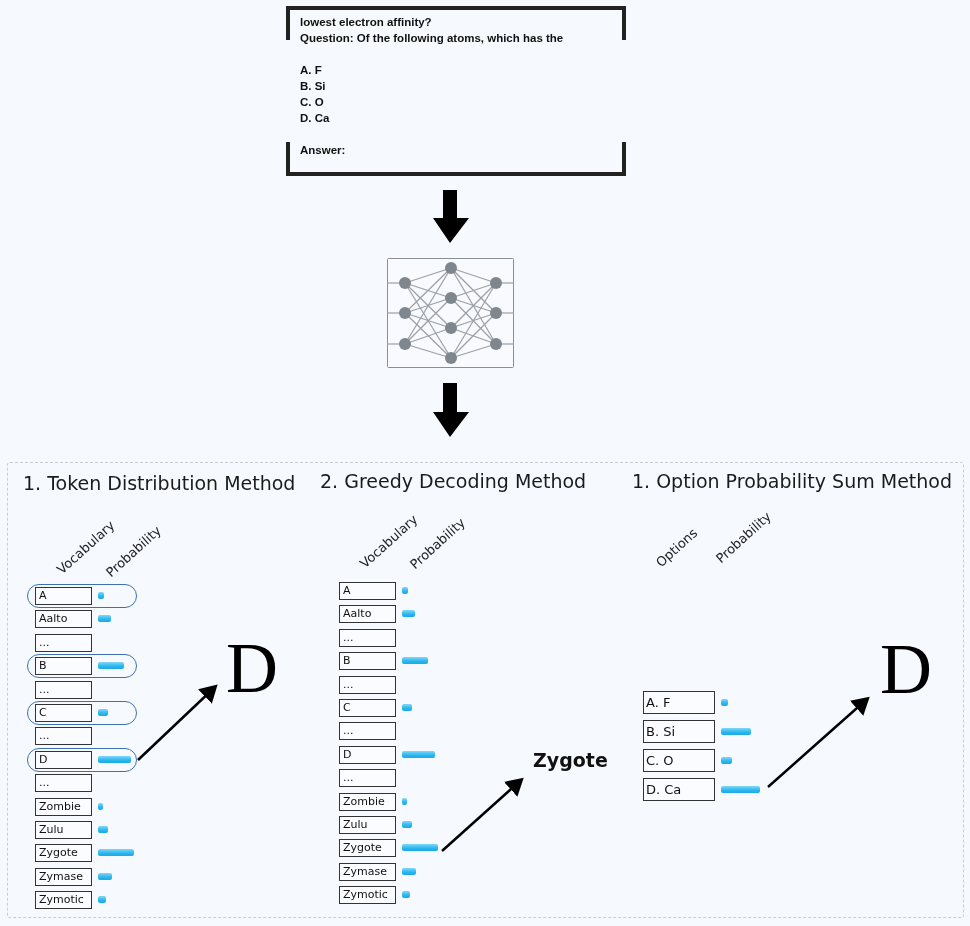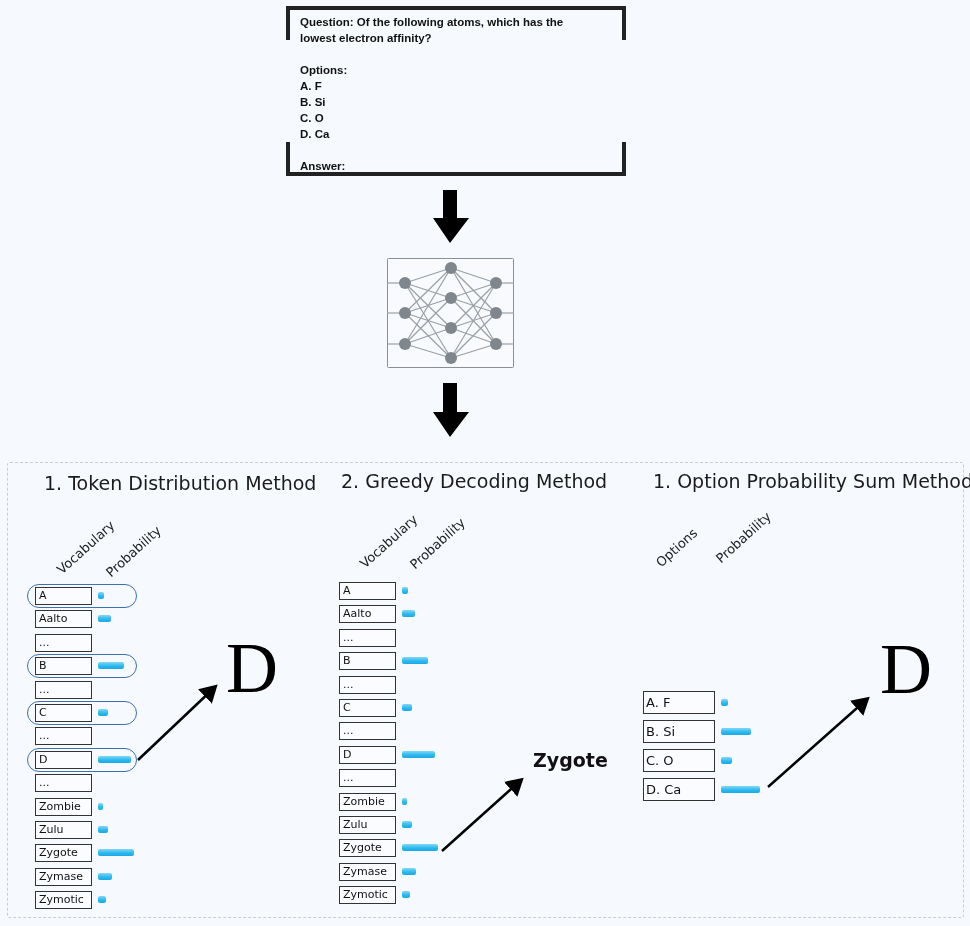--- a/index.html
+++ b/index.html
@@ -29,21 +29,21 @@
   .down-arrow svg { display: block; }
 
   
   #nn-box { left: 387px; top: 258px; width: 127px; height: 110px; }
 
   
   #panel {
     left: 7px; top: 462px; width: 957px; height: 456px;
     border: 1px dashed #c9ccd2; border-radius: 3px; box-sizing: border-box;
   }
-  .method-title { font-size: 19px; color: #1b1b1b; white-space: nowrap; font-family: "DejaVu Sans", sans-serif; font-weight: normal; margin-left: 21px; }
+  .method-title { font-size: 19px; color: #1b1b1b; white-space: nowrap; font-family: "DejaVu Sans", sans-serif; font-weight: normal; }
   .col-head {
     font-size: 13px; color: #222; white-space: nowrap;
     transform-origin: left bottom; transform: rotate(-42deg);
     font-family: "DejaVu Sans", sans-serif;
   }
 
   .tok {
     position: absolute; width: 57px; height: 18px;
     border: 1.5px solid #333; box-sizing: border-box; background: #fbfcff;
     font-size: 11px; line-height: 16px; padding-left: 3px;
@@ -73,24 +73,23 @@
 </head>
 <body>
 
 <div id="prompt-box" class="abs">
   <div class="stub" style="left:0; top:0;"></div>
   <div class="stub" style="right:0; top:0;"></div>
   <div class="stub" style="left:0; bottom:0;"></div>
   <div class="stub" style="right:0; bottom:0;"></div>
 </div>
 <div id="prompt-text" class="abs">
+  <span class="line">lowest electron affinity?</span>
   <span class="line">Question: Of the following atoms, which has the</span>
-  <span class="line">lowest electron affinity?</span>
   <span class="line gap"></span>
-  <span class="line">Options:</span>
   <span class="line">A. F</span>
   <span class="line">B. Si</span>
   <span class="line">C. O</span>
   <span class="line">D. Ca</span>
   <span class="line gap"></span>
   <span class="line">Answer:</span>
 </div>
 
 <div class="abs down-arrow" style="left:432px; top:190px;">
   <svg width="38" height="54">

